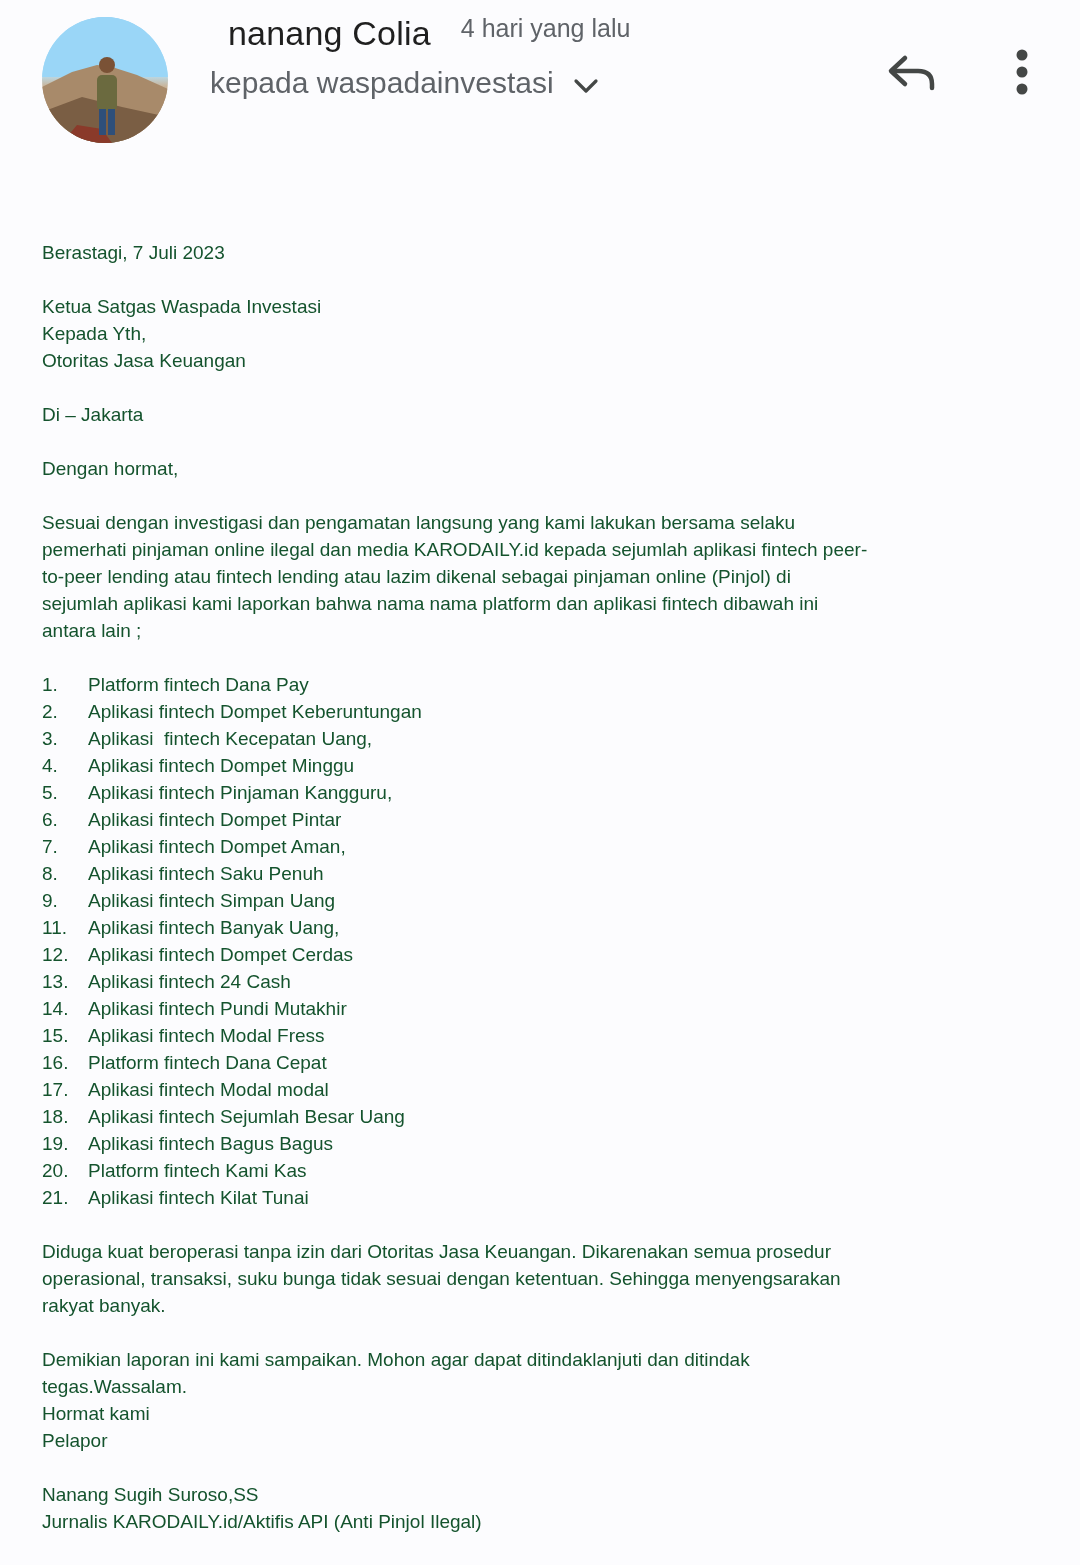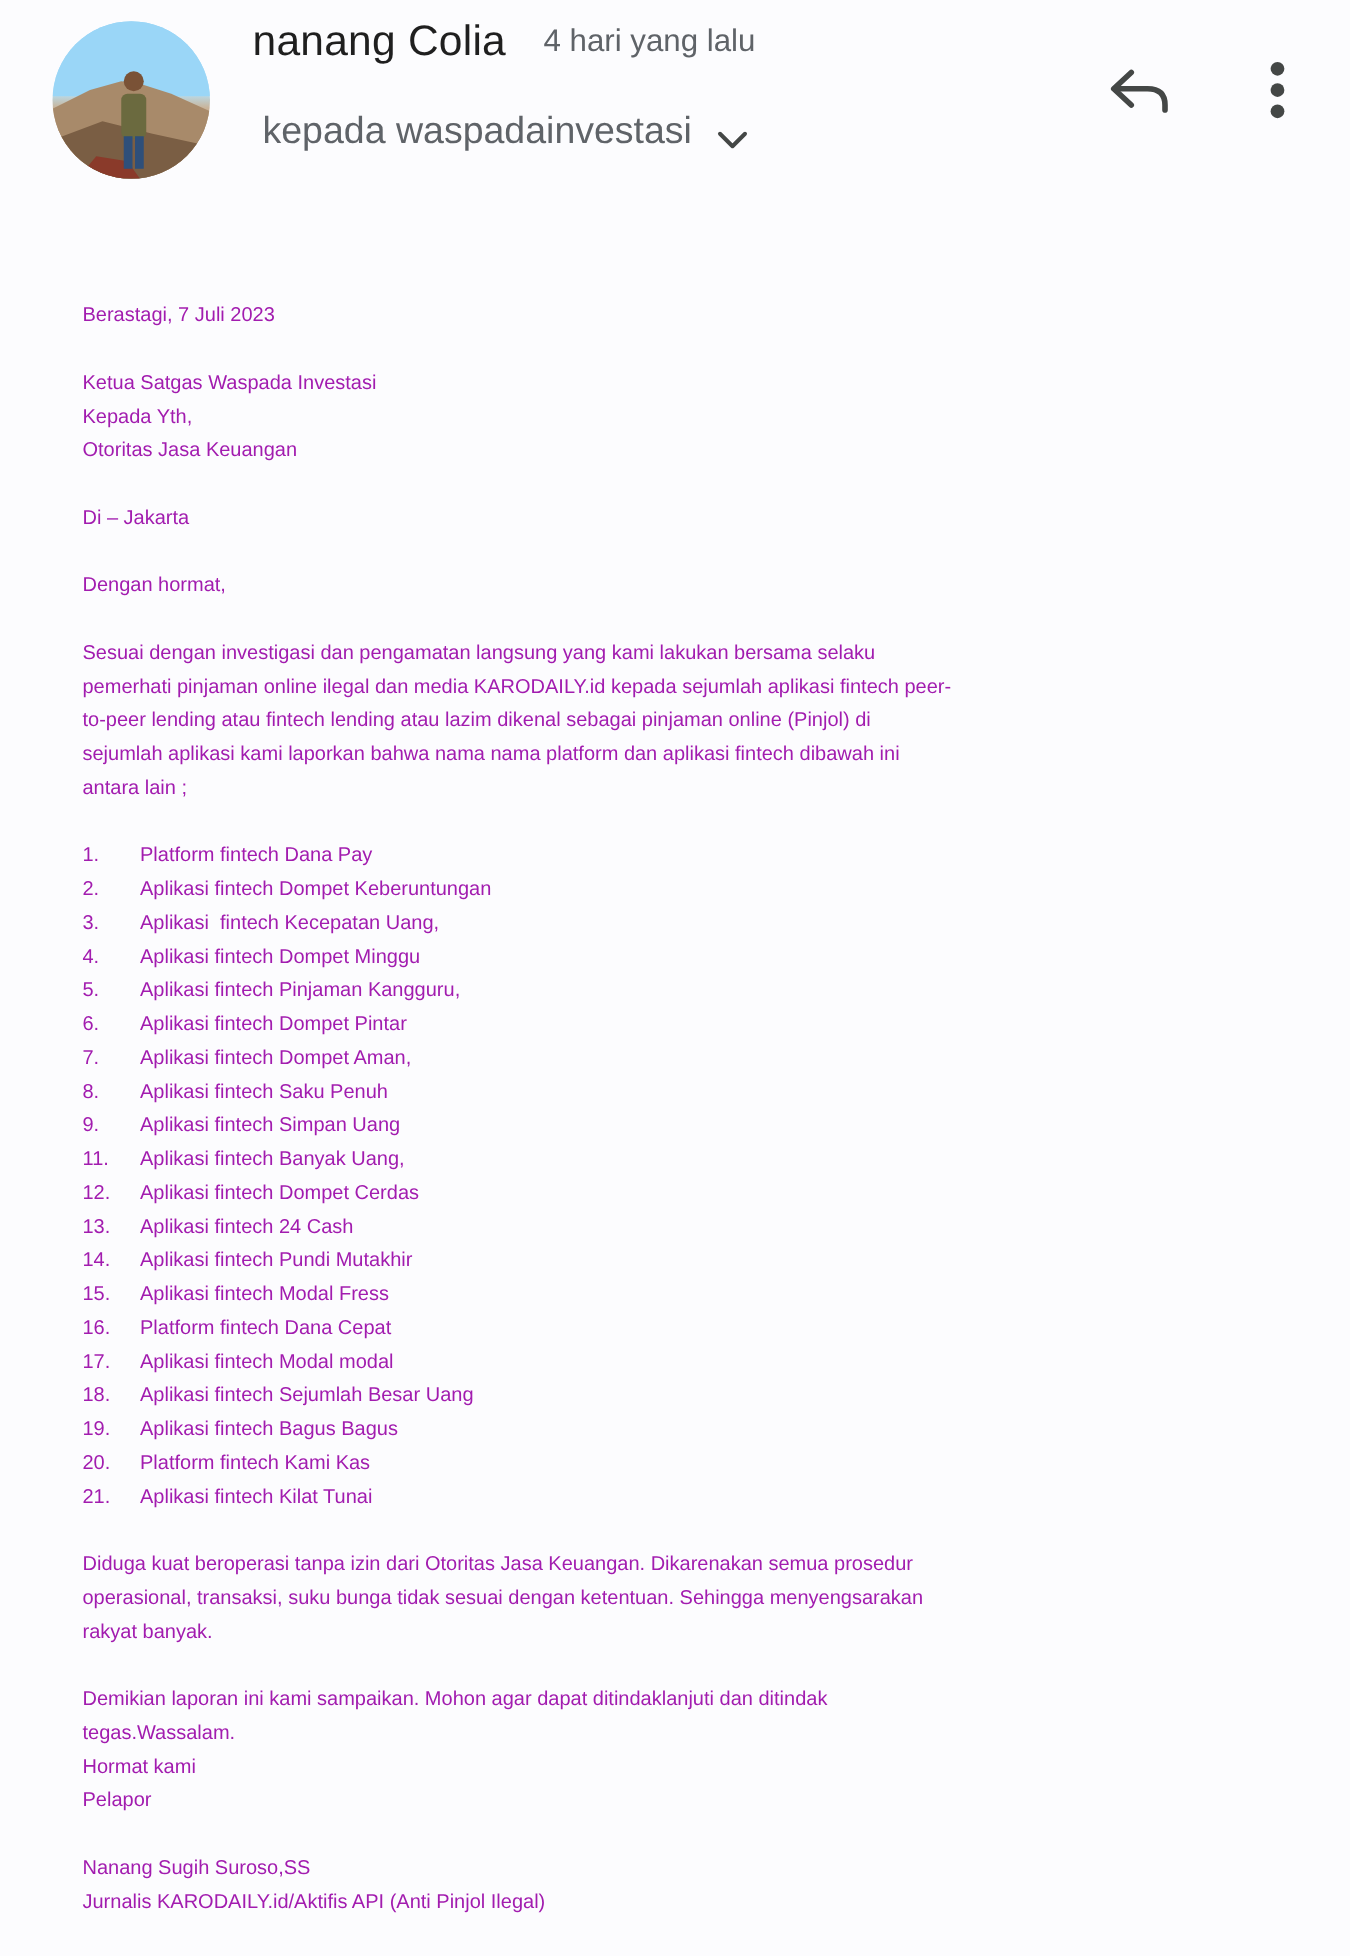--- a/index.html
+++ b/index.html
@@ -25,44 +25,43 @@
       position: absolute;
       left: 42px; top: 17px;
       width: 126px; height: 126px;
       border-radius: 50%;
       overflow: hidden;
       background: linear-gradient(180deg, #8fd0f5 0%, #b6e2f8 45%, #c9b49a 55%, #9c7a5a 75%, #6e5640 100%);
     }
     .avatar svg { width: 100%; height: 100%; display: block; }
     .sender-line {
       position: absolute;
-      left: 202px; top: 14px;
+      left: 228px; top: 14px;
       display: flex;
-      align-items: center;
+      align-items: flex-start;
       white-space: nowrap;
     }
     .sender-name {
       font-size: 34px;
       font-weight: 500;
       color: #1f1f1f;
       letter-spacing: 0.2px;
     }
     .sent-time {
       font-size: 25px;
       color: #5f6368;
       margin-left: 30px;
     }
     .recipient-line {
       position: absolute;
       left: 210px; top: 66px;
       display: flex;
-      align-items: flex-end;
+      align-items: flex-start;
       white-space: nowrap;
       cursor: pointer;
-      margin-top: 22px;
     }
     .recipient-text {
       font-size: 30px;
       color: #5f6368;
     }
     .chevron {
       margin-left: 18px;
       margin-top: 10px;
       width: 28px; height: 20px;
     }
@@ -77,24 +76,23 @@
       position: absolute;
       left: 996px; top: 40px;
       width: 52px; height: 64px;
       display: flex; align-items: center; justify-content: center;
       cursor: pointer;
     }
     .body {
       position: absolute;
       left: 42px; top: 239px;
       width: 1000px;
-      font-size: 16px;
+      font-size: 19px;
       line-height: 27px;
-      color: #a21caf;
-      margin-left: 24px;
+      color: #14532d;
     }
     .body p { margin: 0; }
     .gap { height: 27px; }
     .list { margin: 0; padding: 0; list-style: none; }
     .list li { display: flex; white-space: nowrap; }
     .list .num { width: 46px; flex: none; }
   </style>
 </head>
 <body>
 

